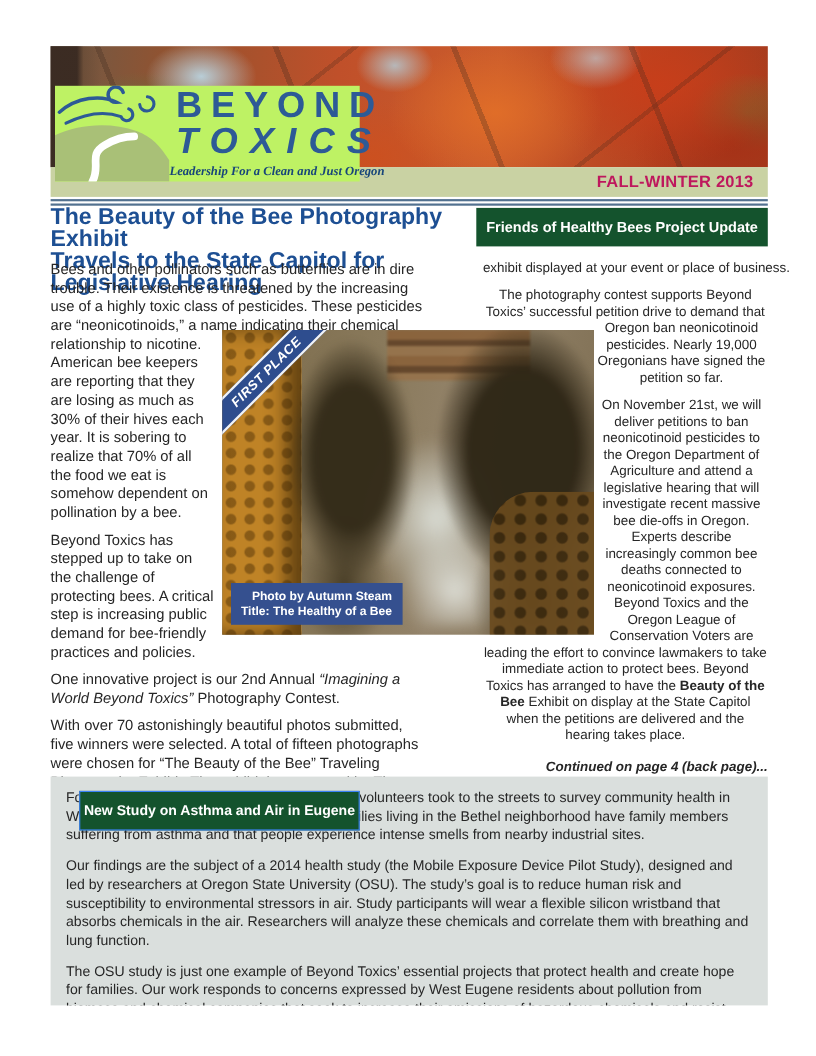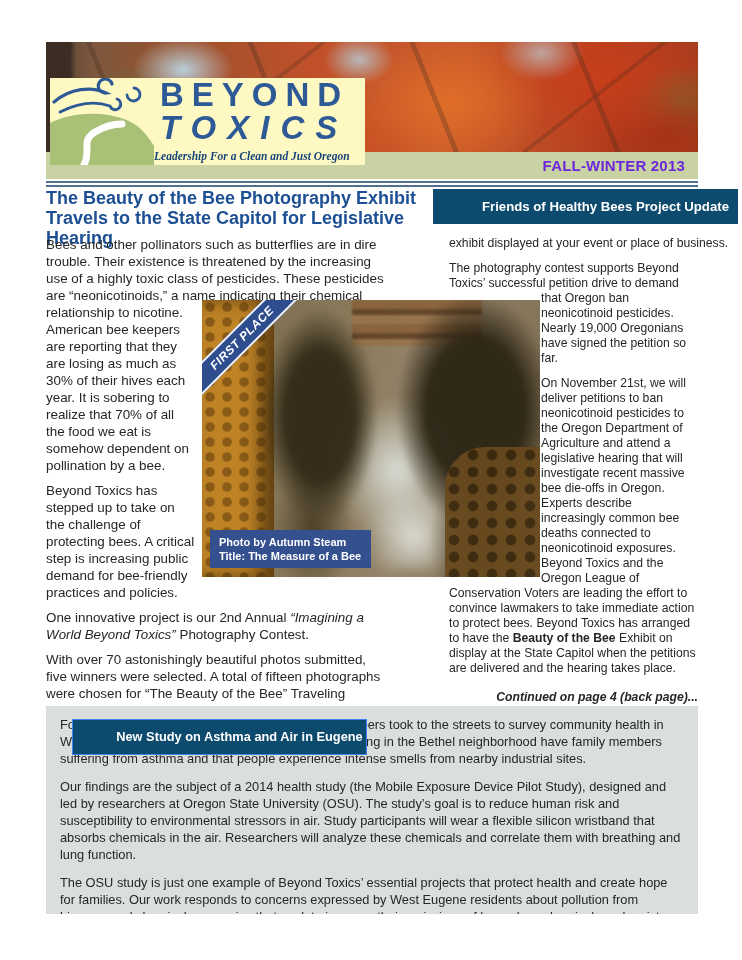--- a/index.html
+++ b/index.html
@@ -21,49 +21,49 @@
       radial-gradient(ellipse 110px 70px at 45% 92%, rgba(205,80,30,.85), rgba(205,80,30,0) 75%),
       radial-gradient(ellipse 70px 50px at 97% 55%, rgba(106,122,56,.85), rgba(106,122,56,0) 72%),
       linear-gradient(95deg,#6b5a48 0%,#96522e 18%,#c0502a 40%,#cb5c2c 62%,#b4401f 85%,#a53c1e 100%);}
   .masthead-photo::after{content:"";position:absolute;inset:0;opacity:.55;
     background:
       repeating-linear-gradient(68deg, rgba(0,0,0,0) 0 78px, rgba(60,40,30,.5) 78px 83px, rgba(0,0,0,0) 83px 150px),
       repeating-linear-gradient(-38deg, rgba(0,0,0,0) 0 105px, rgba(55,38,28,.4) 105px 109px, rgba(0,0,0,0) 109px 210px);}
 
   .issue-band{position:absolute;left:46px;top:152px;width:652px;height:27px;background:#c9d2a3;}
   .issue-label{position:absolute;right:13px;top:0;height:27px;line-height:27px;
-    font-weight:bold;font-size:15px;color:#6d28d9;letter-spacing:.2px;}
+    font-weight:bold;font-size:15px;color:#be185d;letter-spacing:.2px;}
 
-  .logo-box{position:absolute;left:50px;top:78px;width:315px;height:87px;background:#fef9c3;}
+  .logo-box{position:absolute;left:50px;top:78px;width:277px;height:87px;background:#bef264;}
   .logo-art{position:absolute;left:0;top:0;}
   .logo-word1{position:absolute;left:110px;top:0px;width:202px;font-weight:bold;font-size:33px;
     color:#2d5a96;letter-spacing:8px;line-height:34px;white-space:nowrap;}
   .logo-word2{position:absolute;left:110px;top:33px;width:202px;font-weight:bold;font-size:33px;
     color:#2d5a96;letter-spacing:11px;line-height:34px;white-space:nowrap;font-style:italic;}
   .logo-tagline{position:absolute;left:104px;bottom:3px;font-family:"Liberation Serif",serif;
     font-style:italic;font-weight:bold;font-size:11.5px;color:#17457a;white-space:nowrap;}
 
   .rule-double{position:absolute;left:46px;top:181px;width:652px;height:2px;
     border-top:2px solid #52718f;border-bottom:2px solid #52718f;}
 
   
-  .headline{position:absolute;left:46px;top:188px;width:385px;font-weight:bold;font-size:18px;
+  .headline{position:absolute;left:46px;top:188px;width:385px;font-weight:bold;font-size:21px;
     line-height:20px;color:#1d4f93;}
-  .topic-box{position:absolute;background:#0c4a6e;color:#fff;font-weight:bold;
-    display:flex;align-items:center;justify-content:center;text-align:right;padding-left:40px;}
+  .topic-box{position:absolute;background:#14532d;color:#fff;font-weight:bold;
+    display:flex;align-items:center;justify-content:center;text-align:right;}
   .topic-box.bees{left:433px;top:189px;width:265px;height:35px;font-size:13.2px;}
   .topic-box.asthma{float:right;width:253px;height:34px;font-size:12.8px;
     margin:2px 0 8px 12px;border:1px solid #3b82f6;}
 
   .col-left{position:absolute;left:46px;top:236px;width:344px;font-size:13.4px;line-height:17px;}
   .col-left p{margin:0 0 8px 0;}
   .spacer-left-col{float:right;width:195px;height:348px;shape-outside:inset(68px 0 0 0);}
 
   .col-right{position:absolute;left:433px;top:236px;width:265px;font-size:12.2px;line-height:15px;}
-  .col-right p{margin:0 0 10px 16px;}
+  .col-right p{margin:0 0 10px 6px;text-align:center;}
   .spacer-right-col{float:left;width:108px;height:341px;shape-outside:inset(64px 0 0 0);}
   .leg-heading{font-weight:bold;margin:0;}
   .nowrap{white-space:nowrap;}
   .bi{font-weight:bold;}
   .continued{margin-top:14px;text-align:right;font-weight:bold;font-style:italic;font-size:12.2px;}
 
   
   .bee-photo{position:absolute;left:202px;top:300px;width:338px;height:277px;overflow:hidden;
     background:linear-gradient(100deg,#7a6a4a,#8a7a5c 40%,#93836a 60%,#7e6e52);}
   .bp-light{position:absolute;left:110px;top:50px;width:170px;height:220px;filter:blur(6px);
@@ -81,21 +81,21 @@
     background:radial-gradient(ellipse 60% 50% at 55% 40%, rgba(46,38,22,.97) 0 48%, rgba(46,38,22,0) 78%),
                radial-gradient(ellipse 45% 35% at 60% 85%, rgba(58,46,24,.9), rgba(58,46,24,0) 72%);}
   .bp-comb-right{position:absolute;right:0;bottom:0;width:95px;height:130px;background-color:#6a4a1e;
     background-image:radial-gradient(circle at 9px 8px, rgba(30,20,4,.6) 4.5px, rgba(0,0,0,0) 6px);
     background-size:19px 17px;opacity:.92;border-top-left-radius:40px;filter:blur(.5px);}
   .bp-ribbon{position:absolute;top:26px;left:-36px;width:152px;transform:rotate(-45deg);
     background:#2e4d8e;color:#fff;font-weight:bold;font-style:italic;font-size:12px;
     text-align:center;padding:3px 0;letter-spacing:.5px;
     border-top:2px solid #f2f4f8;border-bottom:2px solid #f2f4f8;}
   .bp-caption{position:absolute;left:8px;bottom:9px;background:#35508f;color:#fff;
-    font-size:11px;font-weight:bold;line-height:14px;padding:5px 10px 5px 9px;}
+    font-size:11px;font-weight:bold;line-height:14px;padding:5px 10px 5px 9px;text-align:right;}
 
   
   .asthma-panel{position:absolute;left:46px;top:706px;width:652px;height:208px;background:#dadfdd;
     box-sizing:border-box;padding:11px 14px;font-size:12.8px;line-height:16.8px;overflow:hidden;}
   .asthma-panel p{margin:0 0 12px 0;}
 </style>
 </head>
 <body>
 
 <div class="page">
@@ -146,21 +146,21 @@
   <div class="bee-photo">
     <div class="bp-comb-left"></div>
     <div class="bp-wood"></div>
     <div class="bp-light"></div>
     <div class="bp-mass-left"></div>
     <div class="bp-mass-right"></div>
     <div class="bp-comb-right"></div>
     <div class="bp-ribbon">FIRST PLACE</div>
     <div class="bp-caption">
       <div>Photo by Autumn Steam</div>
-      <div>Title: The Measure of a Bee</div>
+      <div>Title: The Healthy of a Bee</div>
     </div>
   </div>
 
   <div class="asthma-panel">
     <div class="topic-box asthma">New Study on Asthma and Air in Eugene</div>
     <p>For a third time in recent years, Beyond Toxics volunteers took to the streets to survey community health in West Eugene. We verified that one-third of families living in the Bethel neighborhood have family members suffering from asthma and that people experience intense smells from nearby industrial sites.</p>
     <p>Our findings are the subject of a 2014 health study (the Mobile Exposure Device Pilot Study), designed and led by researchers at Oregon State University (OSU). The study’s goal is to reduce human risk and susceptibility to environmental stressors in air. Study participants will wear a flexible silicon wristband that absorbs chemicals in the air. Researchers will analyze these chemicals and correlate them with breathing and lung function.</p>
     <p>The OSU study is just one example of Beyond Toxics’ essential projects that protect health and create hope for families. Our work responds to concerns expressed by West Eugene residents about pollution from biomass and chemical companies that seek to increase their emissions of hazardous chemicals and resist working with neighborhoods to improve air quality.</p>
   </div>
 

